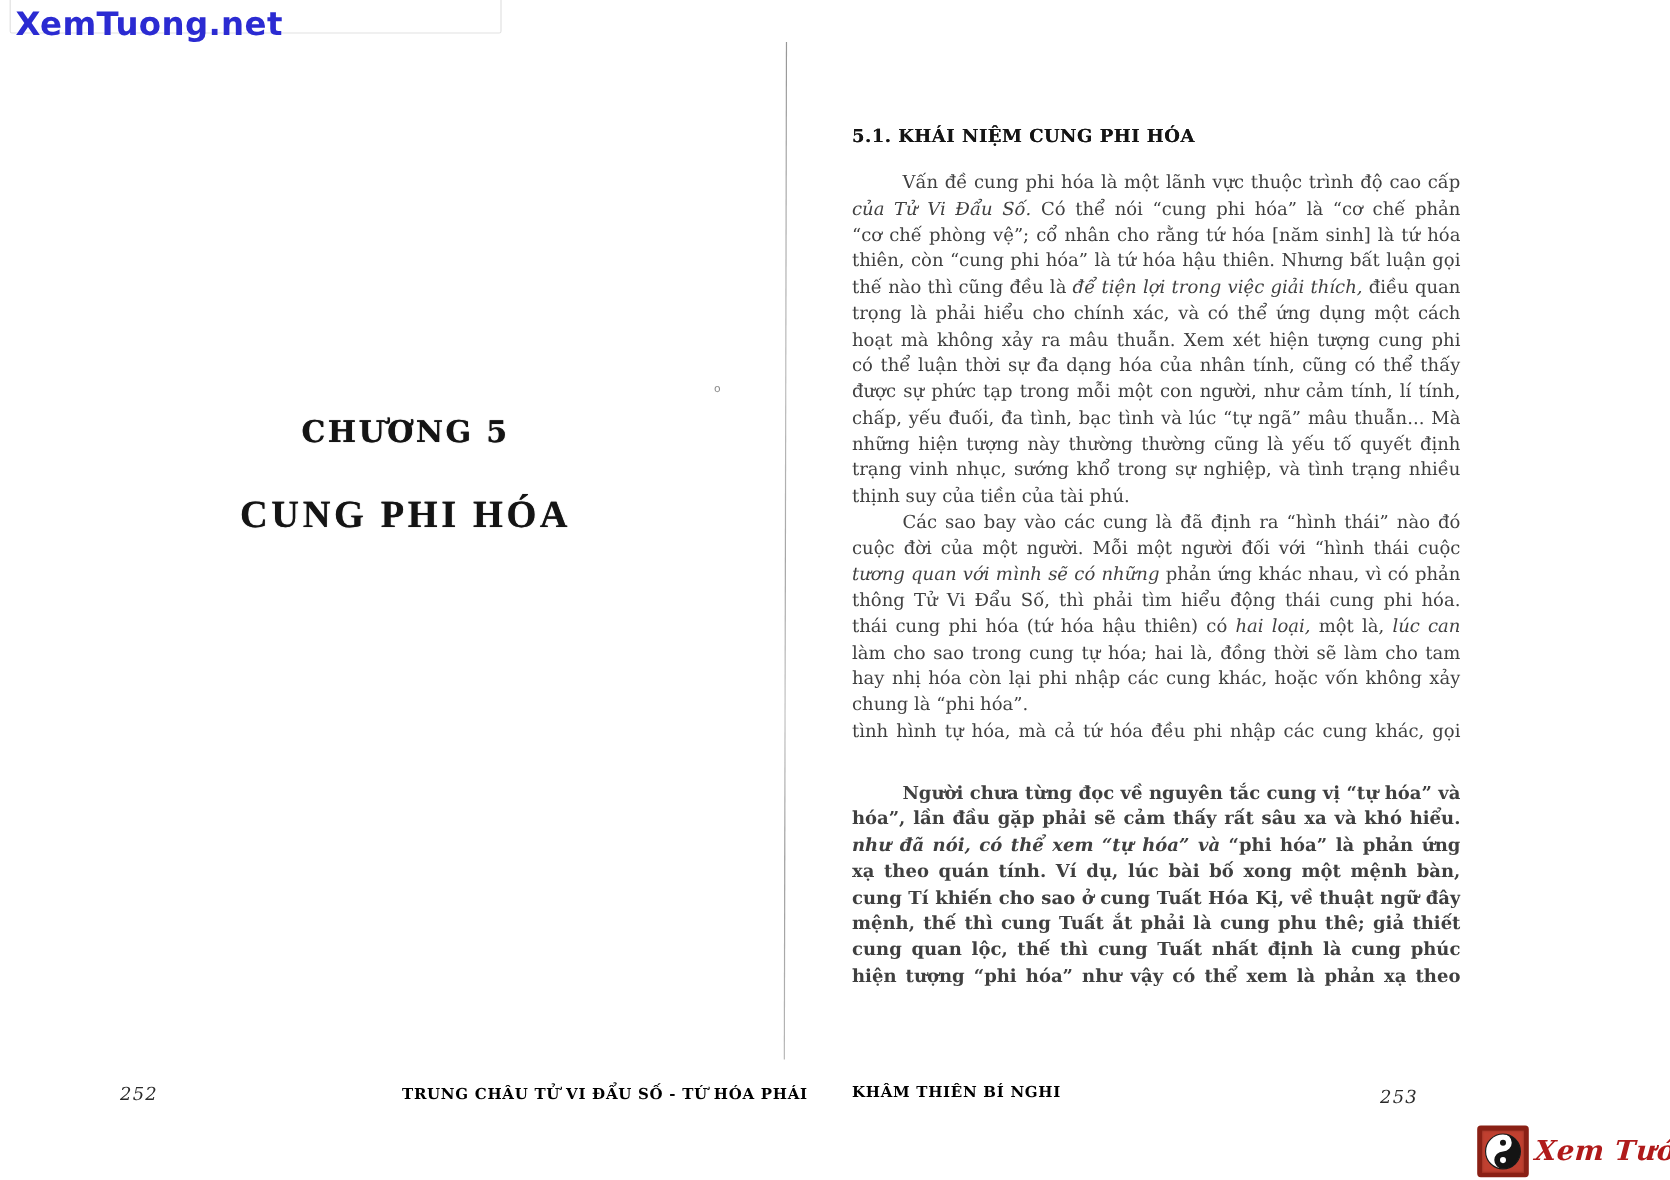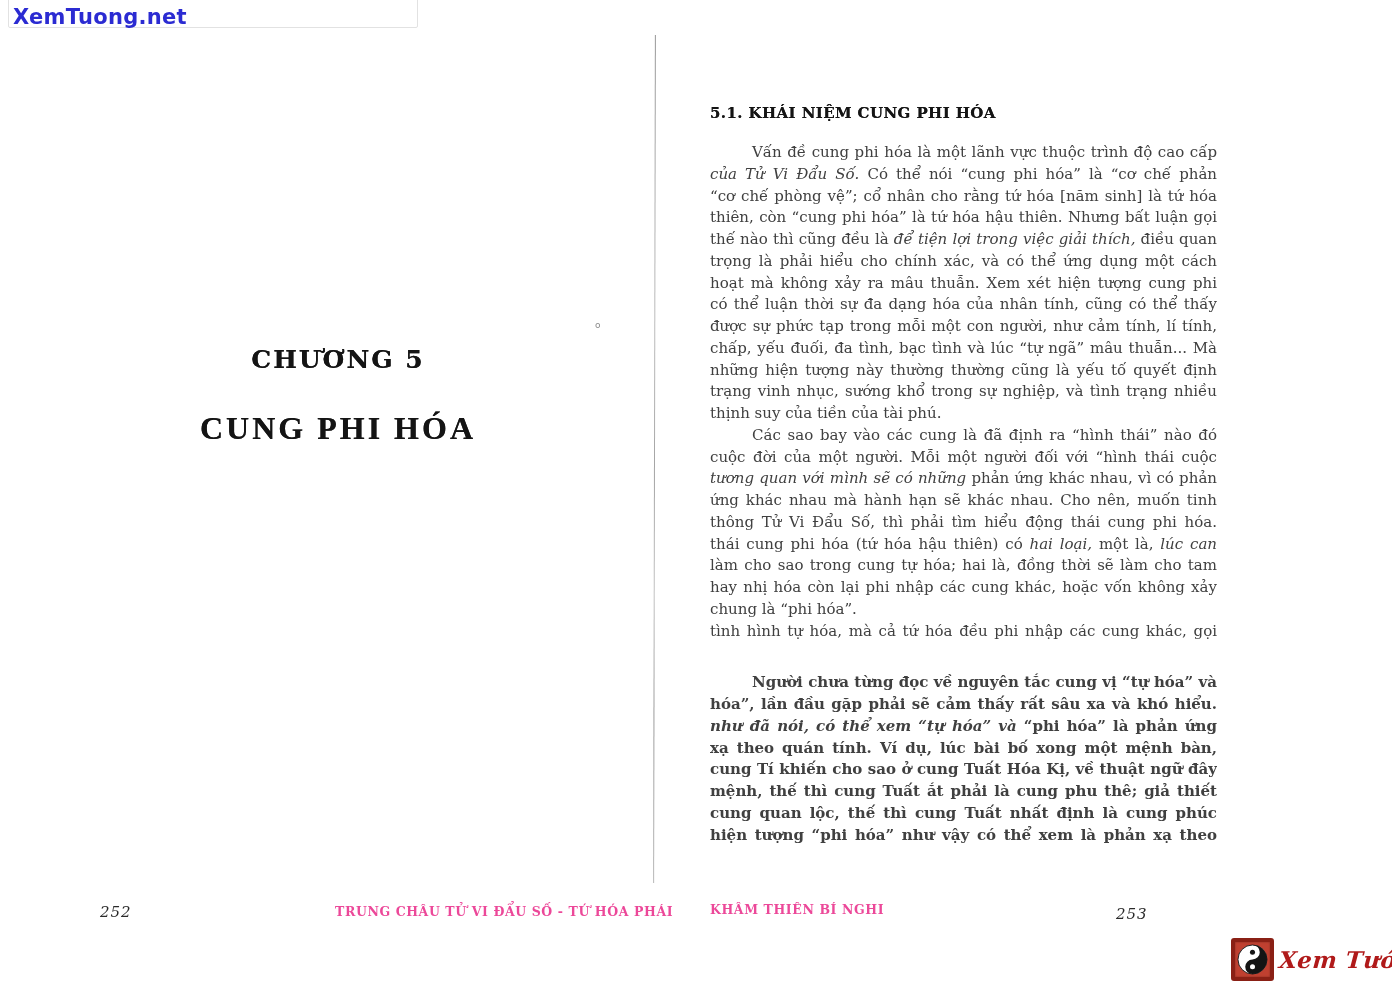--- a/index.html
+++ b/index.html
@@ -13,21 +13,21 @@
   }
 
   
   .wm-box {
     position:absolute; left:8px; top:-16px; width:410px; height:44px;
     border:1px solid #e2e2e2; border-radius:2px;
   }
   .watermark {
     position:absolute; left:13px; top:5px;
     font-family:"DejaVu Sans", sans-serif;
-    font-size:21px; font-weight:600; color:#2b2bd2; letter-spacing:0.3px;
+    font-size:27px; font-weight:600; color:#2b2bd2; letter-spacing:0.3px;
   }
 
   
   .chapter {
     position:absolute; left:158px; top:345px; width:360px; text-align:center;
     color:#141414;
   }
   .chapter-label {
     font-size:25px; font-weight:bold; letter-spacing:2px;
     text-shadow:0 0 0.6px #333;
@@ -66,23 +66,23 @@
   }
   .line.first { text-indent:42px; }
   .line.last { text-align-last:left; }
 
   
   .pagenum {
     position:absolute; font-size:15px; font-style:italic; color:#2a2a2a;
     letter-spacing:1px;
   }
   .pagenum-left { left:84px; top:903px;margin-left:16px; }
-  .pagenum-right { left:1116px; top:905px; }
+  .pagenum-right { left:1150px; top:905px; }
   .running-foot {
-    position:absolute; font-size:12.5px; font-weight:bold; color:#ec4899;
+    position:absolute; font-size:12.5px; font-weight:bold; color:#000000;
     letter-spacing:0.6px;
   }
   .foot-left { left:335px; top:904px; }
   .foot-right { left:710px; top:902px; }
 
   
   .banner {
     position:absolute; left:1231px; top:935px; width:161px; height:48px;
     display:flex; align-items:center; background:#fff;
   }
@@ -128,21 +128,20 @@
         <div class="line">được sự phức tạp trong mỗi một con người, như cảm tính, lí tính, cố</div>
         <div class="line">chấp, yếu đuối, đa tình, bạc tình và lúc “tự ngã” mâu thuẫn... Mà</div>
         <div class="line">những hiện tượng này thường thường cũng là yếu tố quyết định tình</div>
         <div class="line">trạng vinh nhục, sướng khổ trong sự nghiệp, và tình trạng nhiều ít,</div>
         <div class="line last">thịnh suy của tiền của tài phú.</div>
       </div>
       <div class="para">
         <div class="line first">Các sao bay vào các cung là đã định ra “hình thái” nào đó cho</div>
         <div class="line">cuộc đời của một người. Mỗi một người đối với “hình thái cuộc đời”</div>
         <div class="line"><i>tương quan với mình sẽ có những</i> phản ứng khác nhau, vì có phản</div>
-        <div class="line">ứng khác nhau mà hành hạn sẽ khác nhau. Cho nên, muốn tinh</div>
         <div class="line">thông Tử Vi Đẩu Số, thì phải tìm hiểu động thái cung phi hóa. Động</div>
         <div class="line">thái cung phi hóa (tứ hóa hậu thiên) có <i>hai loại,</i> một là, <i>lúc can cung</i></div>
         <div class="line">làm cho sao trong cung tự hóa; hai là, đồng thời sẽ làm cho tam hóa</div>
         <div class="line">hay nhị hóa còn lại phi nhập các cung khác, hoặc vốn không xảy ra</div>
         <div class="line last">chung là “phi hóa”.</div>
         <div class="line">tình hình tự hóa, mà cả tứ hóa đều phi nhập các cung khác, gọi</div>
       </div>
       <div class="para gap">
         <div class="line first">Người chưa từng đọc về nguyên tắc cung vị “tự hóa” và “phi</div>
         <div class="line">hóa”, lần đầu gặp phải sẽ cảm thấy rất sâu xa và khó hiểu. Thực ra,</div>

